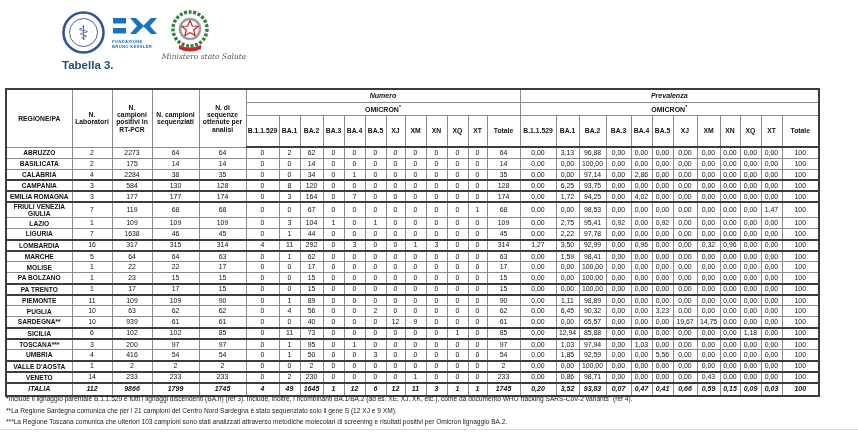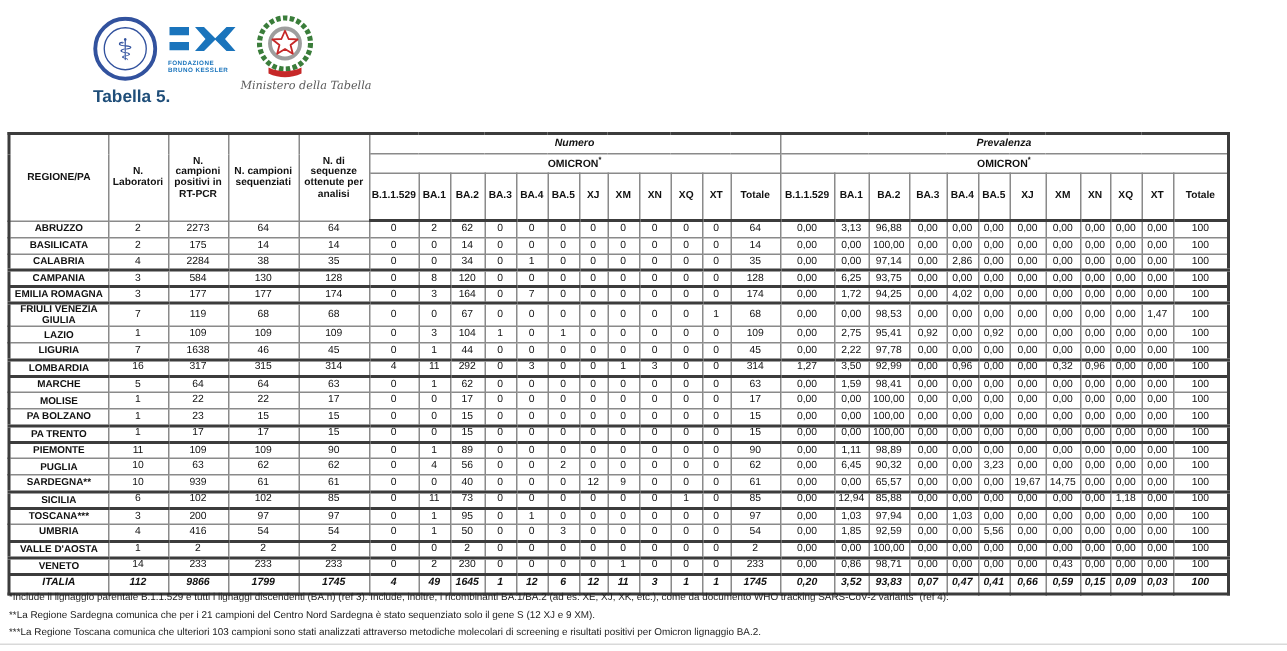--- a/index.html
+++ b/index.html
@@ -60,23 +60,23 @@
       <span>BRUNO KESSLER</span>
     </div>
   </div>
 
   <svg class="logo emblem" viewBox="0 0 46 46">
     <circle cx="23" cy="21" r="17" fill="#ffffff" stroke="#3a7d3a" stroke-width="3.4" stroke-dasharray="3 1.6"></circle>
     <circle cx="23" cy="21" r="10" fill="#ffffff" stroke="#9e9e9e" stroke-width="2.6"></circle>
     <polygon points="23,12.5 25.4,18 31.4,18.3 26.7,22 28.2,27.8 23,24.6 17.8,27.8 19.3,22 14.6,18.3 20.6,18" fill="#ffffff" stroke="#c62828" stroke-width="1.2" stroke-linejoin="round"></polygon>
     <path d="M12 37 Q23 42 34 37 L34 41 Q23 46 12 41 Z" fill="#c62828"></path>
   </svg>
-  <div class="ministero">Ministero della Tabella</div>
+  <div class="ministero">Ministero stato Salute</div>
 
-  <div class="tabella-title">Tabella 5.</div>
+  <div class="tabella-title">Tabella 3.</div>
 
   <table id="vtable">
       <colgroup>
         <col style="width: 66px;">
         <col style="width: 40px;">
         <col style="width: 40px;">
         <col style="width: 47px;">
         <col style="width: 47px;">
         <col style="width: 33px;">
         <col style="width: 21px;">

